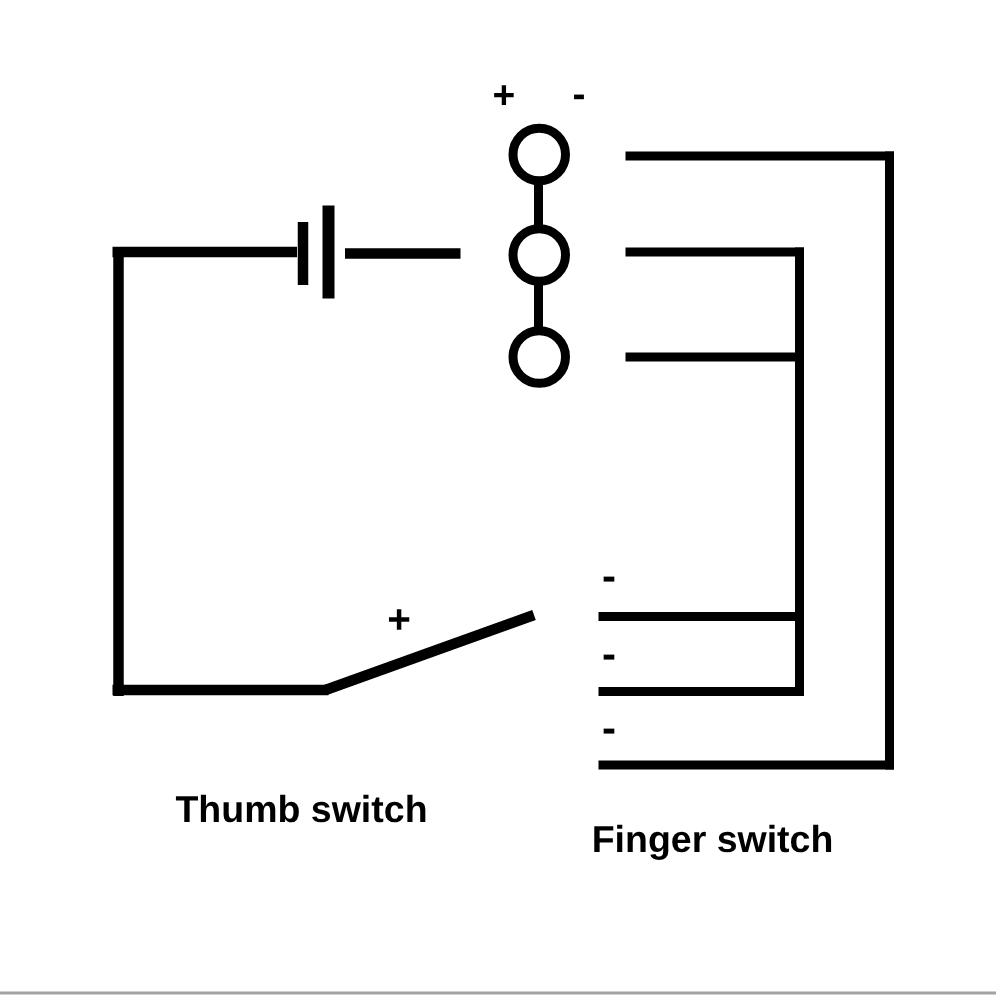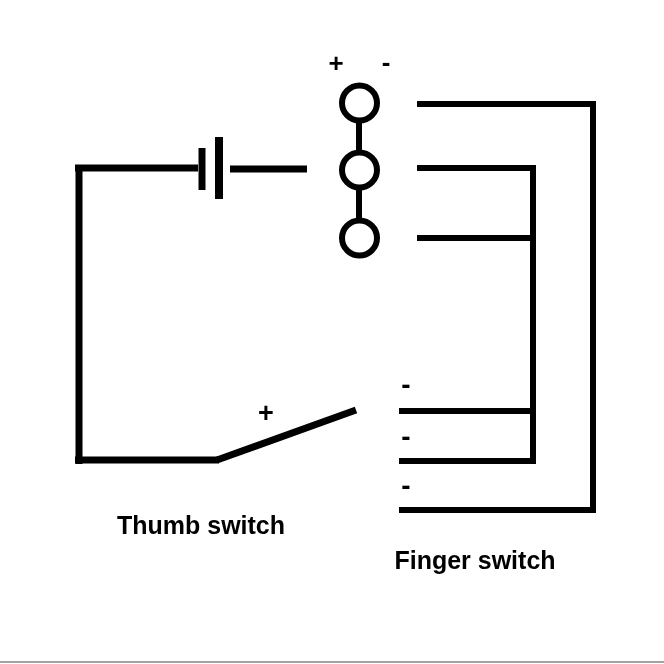--- a/index.html
+++ b/index.html
@@ -28,21 +28,21 @@
   }
   .caption {
     position: absolute;
     font-weight: 700;
     font-size: 25px;
     line-height: 25px;
     color: #000000;
     transform: translateX(-50%);
     white-space: nowrap;
   }
-  .caption-thumb { left: 201px; top: 513px; }
+  .caption-thumb { left: 201px; top: 528px; }
   .caption-finger { left: 475px; top: 548px; }
   .bottom-divider {
     position: absolute;
     left: 0;
     top: 661px;
     width: 664px;
     height: 2px;
   }
 </style>
 </head>

